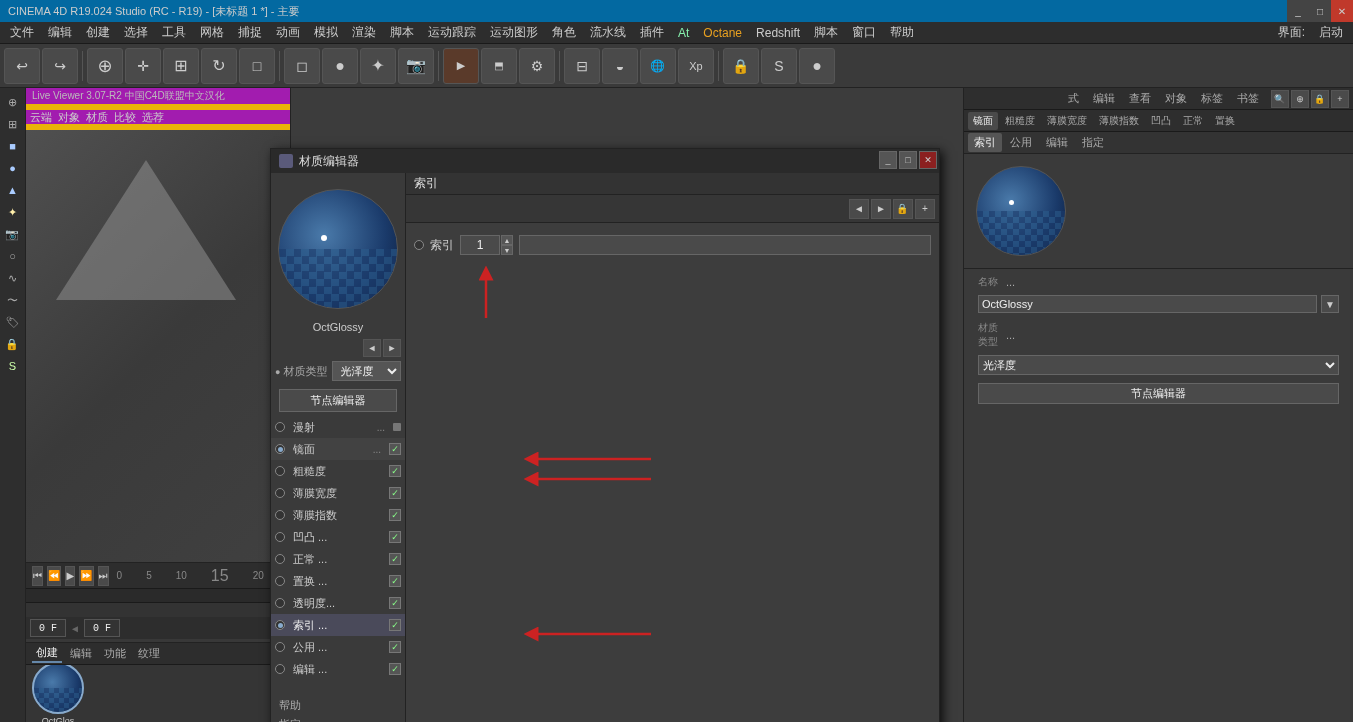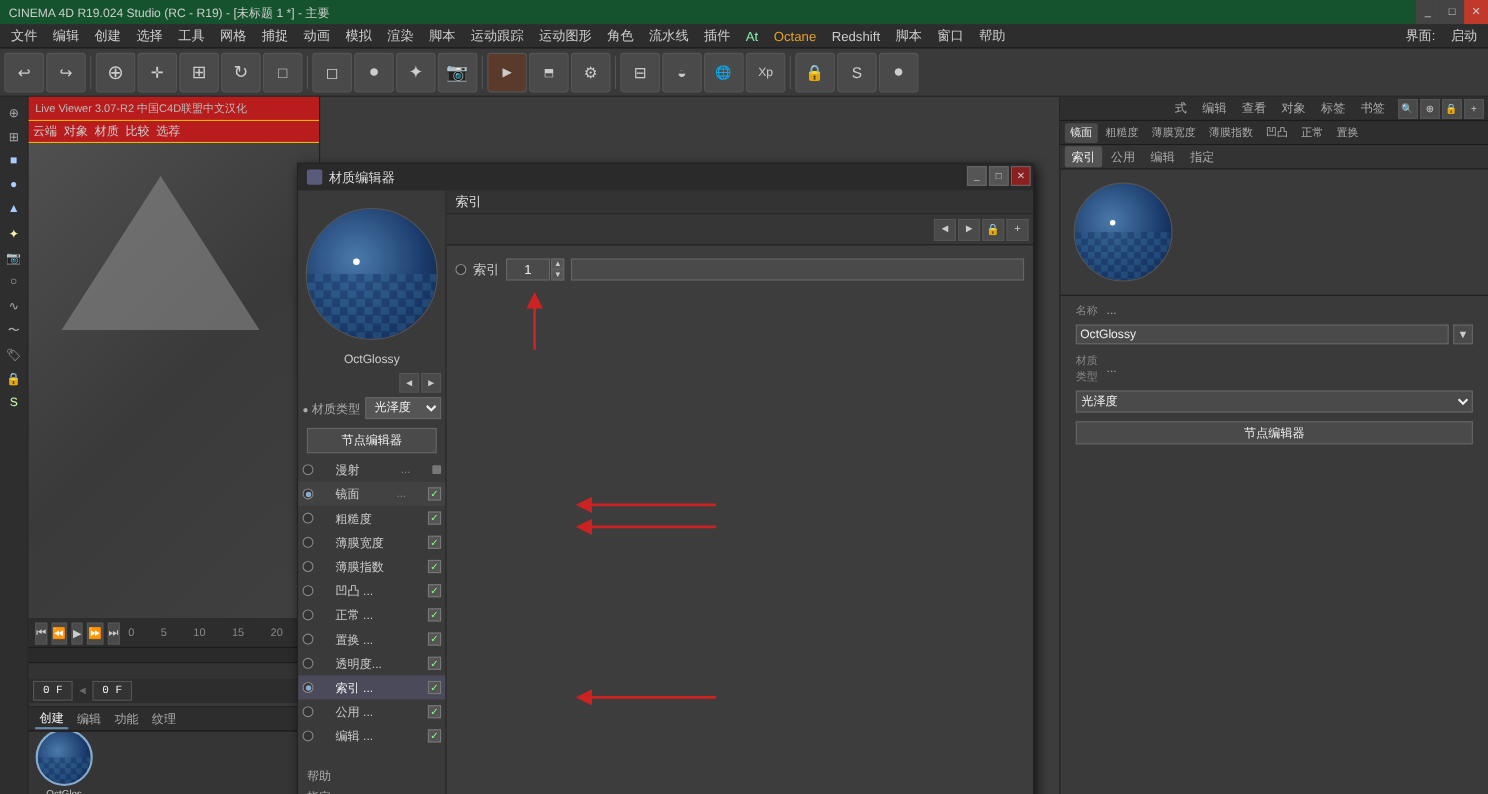--- a/index.html
+++ b/index.html
@@ -9,21 +9,21 @@
       overflow: hidden;
       background: #3c3c3c;
       font-family: 'Microsoft YaHei', SimHei, Arial, sans-serif;
       font-size: 12px;
       color: #ccc;
       user-select: none;
     }
 
     
     .title-bar {
-      background: #14532d;
+      background: #0369a1;
       height: 22px;
       display: flex;
       align-items: center;
       padding: 0 8px;
       color: #ccc;
       font-size: 11px;
     }
     .title-bar-buttons {
       position: absolute;
       right: 0;
@@ -301,21 +301,21 @@
     .mat-props {
       flex: 1;
       overflow-y: auto;
       padding: 2px 0;
     }
     .prop-row {
       display: flex;
       align-items: center;
       height: 22px;
       padding: 0 4px;
-      gap: 20px;
+      gap: 8px;
       cursor: pointer;
     }
     .prop-radio {
       width: 10px;
       height: 10px;
       border-radius: 50%;
       border: 1px solid #888;
       display: inline-flex;
       align-items: center;
       justify-content: center;
@@ -595,27 +595,27 @@
       font-weight: bold;
     }
     .watermark-line2 {
       font-size: 14px;
       color: #ff4444;
     }
 
     
     .live-viewer-bar {
       height: 22px;
-      background: #b91c1c;
+      background: #a21caf;
       display: flex;
       align-items: center;
       padding: 0 6px;
       font-size: 11px;
       color: #ccc;
-      border-bottom: 1px solid #eab308;
+      border-bottom: 6px solid #eab308;
       gap: 8px;
     }
 
     
     .timeline-area {
       height: 80px;
       background: #383838;
       border-top: 1px solid #222;
     }
     .timeline-toolbar {
@@ -889,21 +889,21 @@
         <div class="tl-btn">⏮</div>
         <div class="tl-btn">⏪</div>
         <div class="tl-btn">▶</div>
         <div class="tl-btn">⏩</div>
         <div class="tl-btn">⏭</div>
         <div style="flex:1;"></div>
 
         <span style="font-size:10px;color:#888;">0</span>
         <span style="font-size:10px;color:#888;margin-left:20px;">5</span>
         <span style="font-size:10px;color:#888;margin-left:20px;">10</span>
-        <span style="font-size:10px;color:#888;margin-left:20px;">15</span>
+        <span style="font-size:16px;color:#888;margin-left:20px;">15</span>
         <span style="font-size:10px;color:#888;margin-left:20px;">20</span>
         <span style="font-size:10px;color:#888;margin-left:20px;">25</span>
       </div>
       <div class="tl-ruler" style="height:14px; background:#2a2a2a; border-bottom:1px solid #1a1a1a;">
       </div>
       <div class="tl-track" style="height:14px;"></div>
       <div style="display:flex; align-items:center; padding:2px 4px; gap:4px; background:#2d2d2d; height:22px;">
         <input class="tl-frame-input" value="0 F" readonly="" style="width: 36px; font-size: 10px;">
         <span style="font-size:10px;color:#666;">◄</span>
         <input class="tl-frame-input" value="0 F" readonly="" style="width: 36px; font-size: 10px;">

